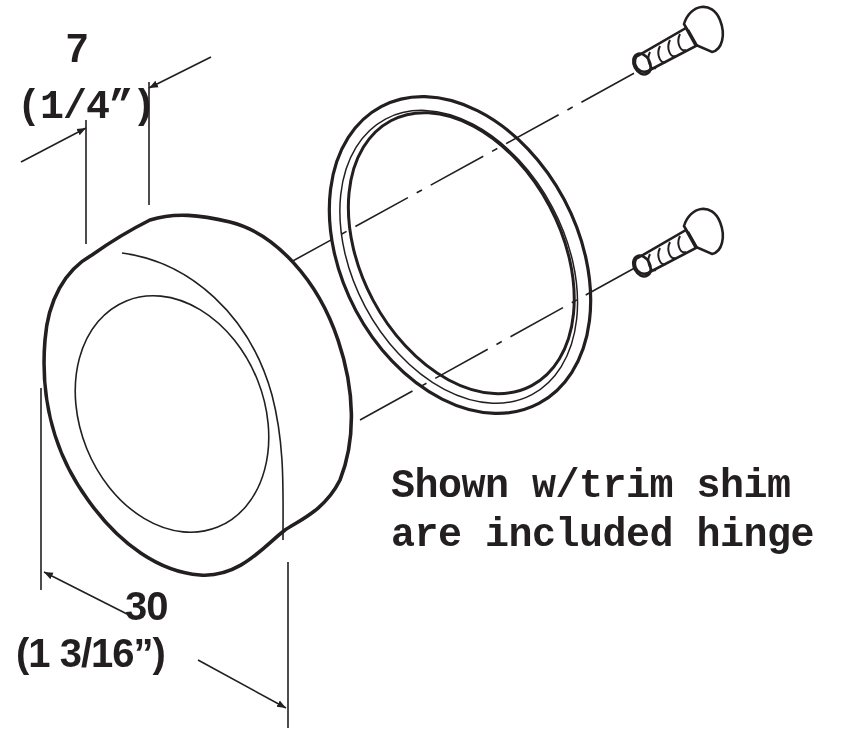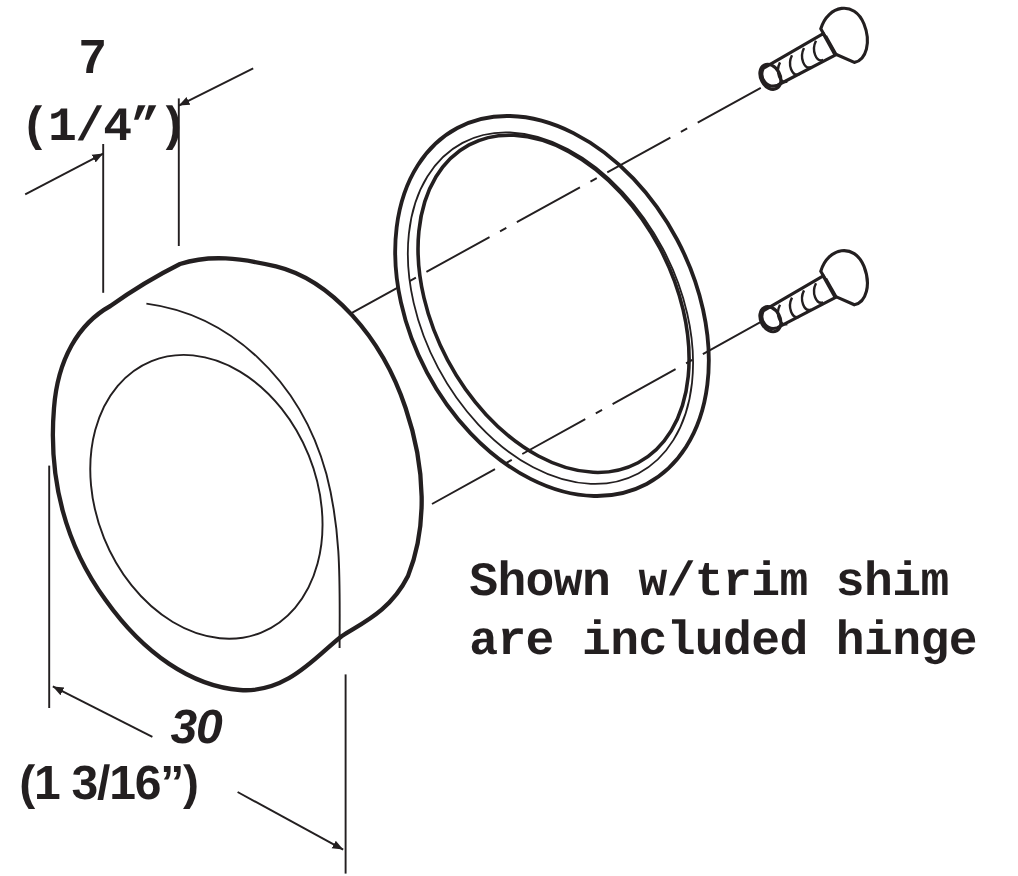--- a/index.html
+++ b/index.html
@@ -73,19 +73,19 @@
     <line x1="41" y1="388" x2="41" y2="590"></line>
     <line x1="288" y1="562" x2="288" y2="728"></line>
     <line x1="127" y1="614" x2="44" y2="572" marker-end="url(#arr)"></line>
     <line x1="198" y1="660" x2="286" y2="708" marker-end="url(#arr)"></line>
   </g>
 </svg>
 
 <div class="lbl dim" style="left:66px; top:28px;">7</div>
 <div class="lbl dim" style="left:17px; top:88px;font-family:Liberation Mono, monospace;">(1/4”)</div>
 
-<div class="lbl dim" style="left:142px; top:586px;font-style:italic;">30</div>
+<div class="lbl dim" style="left:125px; top:586px;">30</div>
 <div class="lbl dim" style="left:16px; top:633px;">(1 3/16”)</div>
 
 <div class="note">
   <div>Shown w/trim shim</div>
   <div>are included hinge</div>
 </div>
 
 </body></html>

